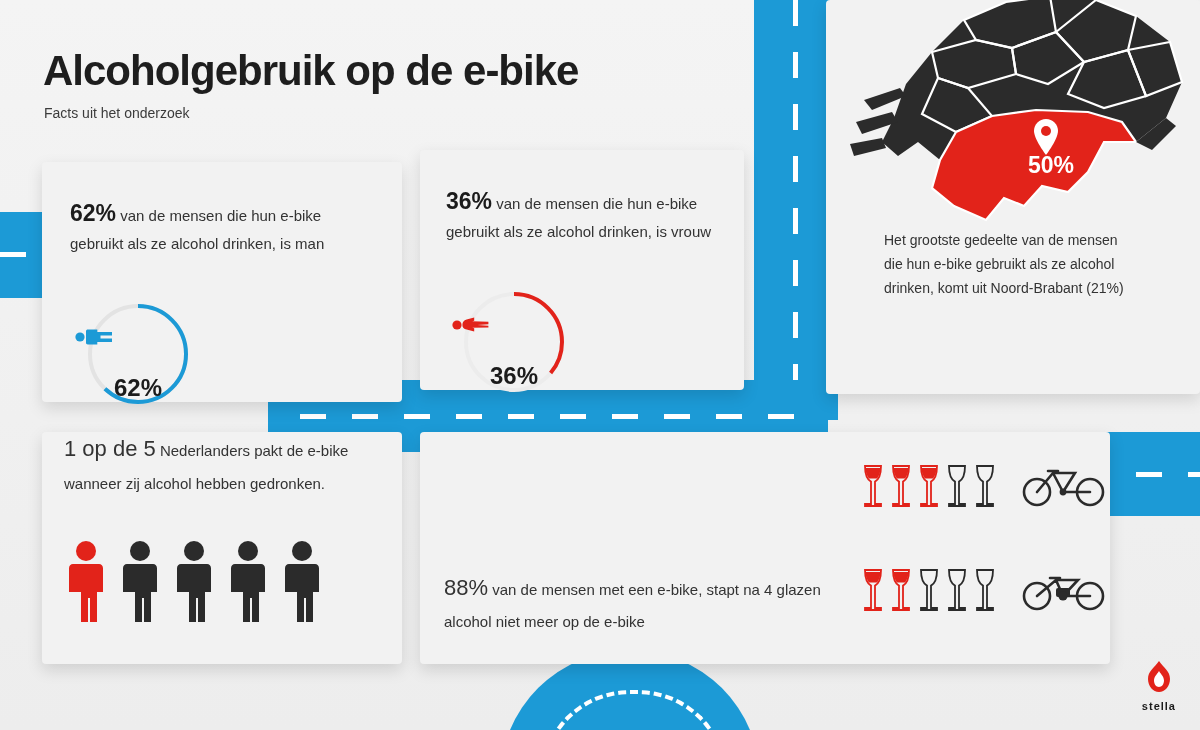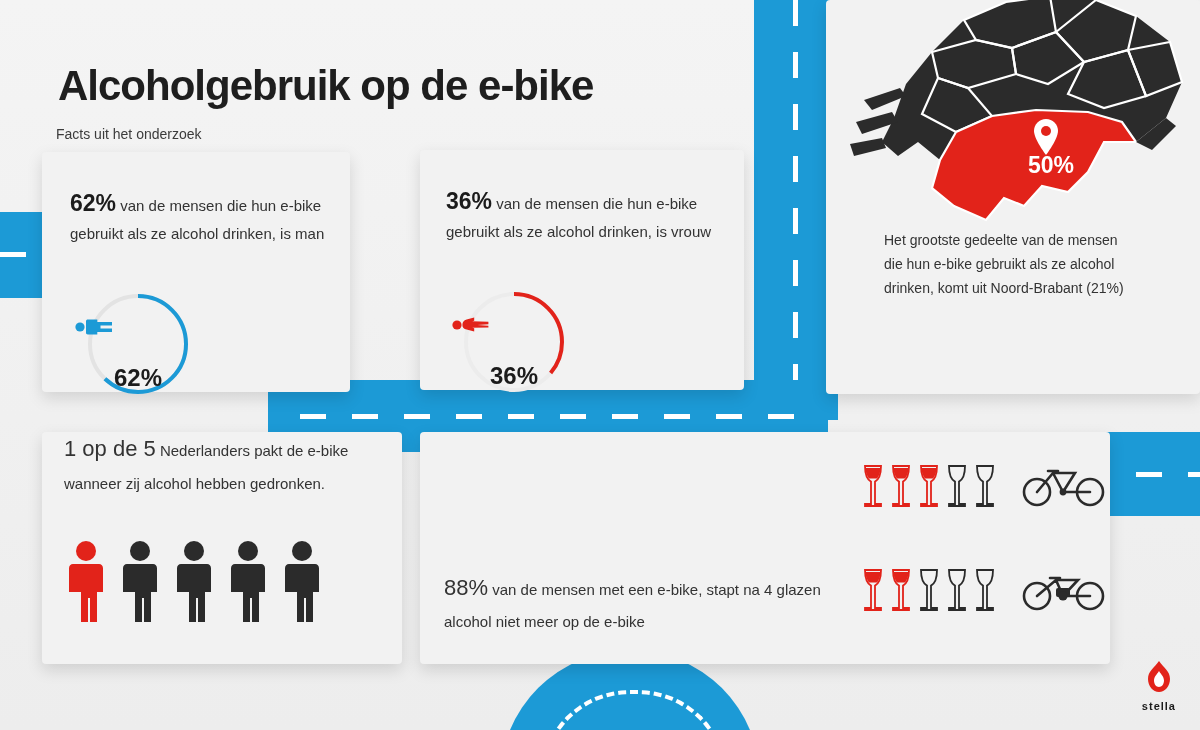--- a/index.html
+++ b/index.html
@@ -29,27 +29,27 @@
   #road-right{left:960px;top:432px;width:240px;height:84px;}
   #road-right-dash{left:980px;top:472px;width:220px;height:5px;
      background:repeating-linear-gradient(90deg,#fff 0 26px,transparent 26px 52px);}
 
   #road-bottom-arc{left:500px;top:650px;width:260px;height:160px;border-radius:130px 130px 0 0;}
   #road-bottom-arc-dash{left:540px;top:690px;width:180px;height:120px;
      border-radius:90px 90px 0 0;border:4px dashed #fff;border-bottom:none;}
 
   
   #header{position:absolute;left:42px;top:46px;}
-  #page-title{font-size:42px;font-weight:bold;letter-spacing:-1px;color:#1e1e1e;margin:16px;}
-  #page-subtitle{font-size:14px;color:#3b3b3b;margin:10px 0 0 14px;}
+  #page-title{font-size:42px;font-weight:bold;letter-spacing:-1px;color:#1e1e1e;margin:1px;}
+  #page-subtitle{font-size:14px;color:#3b3b3b;margin:10px 0 0 2px;}
 
   
   .card{position:absolute;background:#f2f2f2;border-radius:4px;
         box-shadow:0 6px 16px rgba(0,0,0,.13);}
-  #card-male{left:42px;top:152px;width:308px;height:240px;}
+  #card-male{left:42px;top:162px;width:360px;height:240px;}
   #card-female{left:420px;top:150px;width:324px;height:240px;}
   #card-map{left:826px;top:0px;width:374px;height:394px;}
   #card-one-in-five{left:42px;top:432px;width:360px;height:232px;}
   #card-glasses{left:420px;top:432px;width:690px;height:232px;}
 
   .stat-line{font-size:15px;line-height:1.55;color:#333;}
   .stat-pct{font-size:23px;font-weight:bold;color:#1b1b1b;}
 
   
   .donut{position:relative;width:108px;height:108px;}

